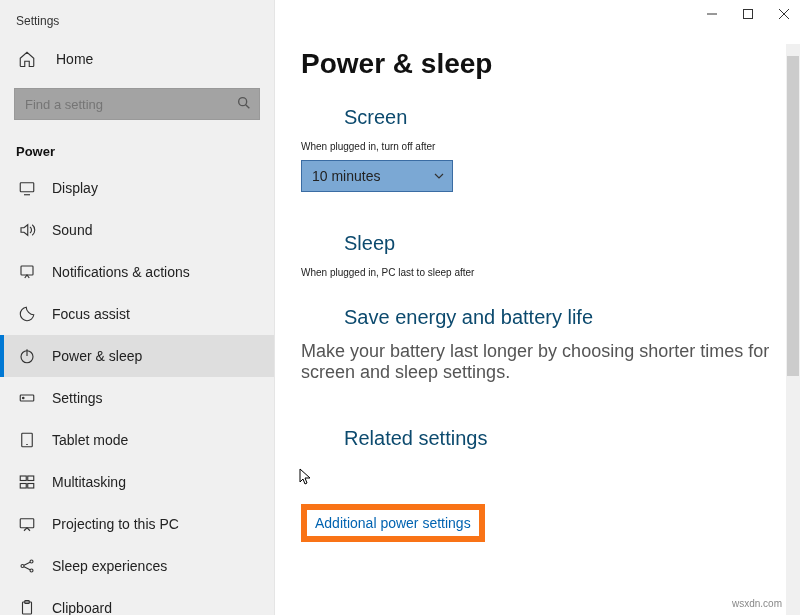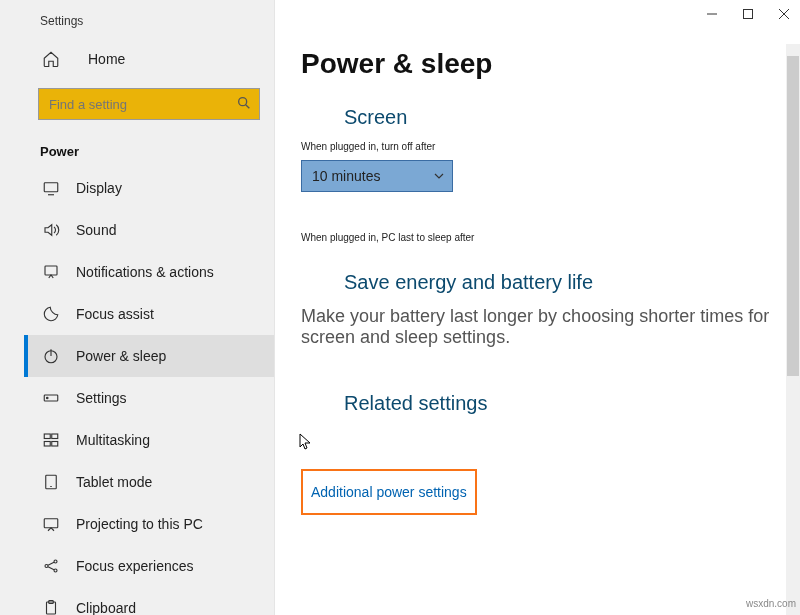--- a/index.html
+++ b/index.html
@@ -1,44 +1,44 @@
 <!DOCTYPE html>
 <html><head>
   <meta charset="utf-8">
   <style>
     * { margin: 0; padding: 0; box-sizing: border-box; font-family: "Segoe UI", Arial, sans-serif; }
     body { width: 800px; height: 615px; background: #fff; display: flex; overflow: hidden; position: relative; }
-    .sidebar { width: 275px; height: 100%; background: #f0f0f0; display: flex; flex-direction: column; padding-top: 10px; border-right: 1px solid #e5e5e5; padding-left: 24px; }
+    .sidebar { width: 275px; height: 100%; background: #f0f0f0; display: flex; flex-direction: column; padding-top: 10px; border-right: 1px solid #e5e5e5; }
     .app-title { font-size: 12px; color: #333; padding: 4px 16px 12px; }
-    .home-row { display: flex; align-items: center; gap: 28px; padding: 10px 18px; font-size: 14px; color: #222; cursor: pointer; }
+    .home-row { display: flex; align-items: center; gap: 20px; padding: 10px 18px; font-size: 14px; color: #222; cursor: pointer; }
     .search-wrap { margin: 10px 14px 14px; position: relative; }
-    .search-input { width: 100%; height: 32px; border: 1px solid #999; background: #eab308; padding: 0 30px 0 10px; font-size: 13px; outline: none; color: #222; }
+    .search-input { width: 100%; height: 32px; border: 1px solid #999; background: #a3a3a3; padding: 0 30px 0 10px; font-size: 13px; outline: none; color: #222; }
     .search-icon { position: absolute; right: 8px; top: 7px; width: 16px; height: 16px; color: #555; }
     .section-label { font-size: 13px; font-weight: 600; padding: 10px 16px 8px; color: #111; }
     .nav { display: flex; flex-direction: column; overflow-y: auto; }
     .nav-item { display: flex; align-items: center; gap: 16px; padding: 12px 18px; font-size: 14px; color: #222; cursor: pointer; position: relative; }
     .nav-item.active { background: #dedede; }
     .nav-item.active::before { content: ""; position: absolute; left: 0; top: 0; bottom: 0; width: 4px; background: #0078d4; }
     .nav-item .icon { width: 18px; height: 18px; flex-shrink: 0; display: flex; align-items: center; justify-content: center; }
     .main { flex: 1; background: #fff; padding: 48px 0 0 26px; overflow-y: auto; position: relative; }
     .window-controls { position: absolute; top: 8px; right: 10px; display: flex; gap: 24px; align-items: center; }
     .wc { width: 12px; height: 12px; display: flex; align-items: center; justify-content: center; cursor: pointer; }
     .page-title { font-size: 28px; font-weight: 600; color: #111; margin-bottom: 26px; }
     .subheading { font-size: 20px; font-weight: 400; color: #0c4a6e; margin-bottom: 12px; margin-left: 43px; }
     .desc { font-size: 10px; color: #222; margin-bottom: 8px; }
     .desc-dim { font-size: 18px; color: #555; margin-bottom: 20px; }
     .dropdown { display: flex; align-items: center; justify-content: space-between; width: 152px; height: 32px; border: 1px solid #999; padding: 0 8px 0 10px; font-size: 14px; color: #222; cursor: pointer; margin-bottom: 40px; }
     .dropdown.sel { background: #7ba8d4; border-color: #3a6ca3; gap: 8px; }
     .chev { width: 10px; height: 10px; }
     .link { font-size: 14px; color: #0063b1; cursor: pointer; display: inline-block; }
-    .highlight-box { border: 2px solid #f97316; padding: 12px 8px; display: inline-block; margin-top: 6px; }
+    .highlight-box { border: 6px solid #f97316; padding: 4px 8px; display: inline-block; margin-top: 6px; }
     .cursor { position: absolute; background:none }
     .scrollbar { position: absolute; right: 0; top: 44px; bottom: 0; width: 14px; background: #f0f0f0; }
     .scrollbar-thumb { position: absolute; left: 1px; right: 1px; top: 12px; height: 320px; background: #ccc; }
-    .watermark { position: absolute; right: 4px; bottom: 6px; font-size: 10px; color: #888; }
+    .watermark { position: absolute; right: 18px; bottom: 6px; font-size: 10px; color: #888; }
     svg { display: block; }
   </style>
 </head>
 <body>
 
 <div class="sidebar">
   <div class="app-title">Settings</div>
 
   <div class="home-row">
     <span class="icon">
@@ -112,57 +112,57 @@
           <svg width="18" height="18" viewBox="0 0 24 24" fill="none" stroke="#333" stroke-width="1.5">
             <rect x="3" y="8" width="18" height="8" rx="1"></rect>
             <circle cx="7" cy="12" r="1" fill="#333"></circle>
           </svg>
         </span>
       <span>Settings</span>
     </div>
     <div class="nav-item">
       <span class="icon">
           <svg width="18" height="18" viewBox="0 0 24 24" fill="none" stroke="#333" stroke-width="1.5">
+            <rect x="5" y="3" width="14" height="18" rx="1"></rect>
+            <line x1="11" y1="18" x2="13" y2="18"></line>
+          </svg>
+        </span>
+      <span>Tablet mode</span>
+    </div>
+    <div class="nav-item">
+      <span class="icon">
+          <svg width="18" height="18" viewBox="0 0 24 24" fill="none" stroke="#333" stroke-width="1.5">
             <rect x="3" y="4" width="8" height="6"></rect>
             <rect x="13" y="4" width="8" height="6"></rect>
             <rect x="3" y="14" width="8" height="6"></rect>
             <rect x="13" y="14" width="8" height="6"></rect>
           </svg>
         </span>
       <span>Multitasking</span>
-    </div>
-    <div class="nav-item">
-      <span class="icon">
-          <svg width="18" height="18" viewBox="0 0 24 24" fill="none" stroke="#333" stroke-width="1.5">
-            <rect x="5" y="3" width="14" height="18" rx="1"></rect>
-            <line x1="11" y1="18" x2="13" y2="18"></line>
-          </svg>
-        </span>
-      <span>Tablet mode</span>
     </div>
     <div class="nav-item">
       <span class="icon">
           <svg width="18" height="18" viewBox="0 0 24 24" fill="none" stroke="#333" stroke-width="1.5">
             <rect x="3" y="5" width="18" height="12" rx="1"></rect>
             <path d="M8 21l4-4 4 4"></path>
           </svg>
         </span>
       <span>Projecting to this PC</span>
     </div>
     <div class="nav-item">
       <span class="icon">
           <svg width="18" height="18" viewBox="0 0 24 24" fill="none" stroke="#333" stroke-width="1.5">
             <circle cx="6" cy="12" r="2"></circle>
             <circle cx="18" cy="6" r="2"></circle>
             <circle cx="18" cy="18" r="2"></circle>
             <line x1="8" y1="11" x2="16" y2="7"></line>
             <line x1="8" y1="13" x2="16" y2="17"></line>
           </svg>
         </span>
-      <span>Focus experiences</span>
+      <span>Sleep experiences</span>
     </div>
     <div class="nav-item">
       <span class="icon">
           <svg width="18" height="18" viewBox="0 0 24 24" fill="none" stroke="#333" stroke-width="1.5">
             <rect x="6" y="4" width="12" height="16" rx="1"></rect>
             <rect x="9" y="2" width="6" height="4" rx="1"></rect>
           </svg>
         </span>
       <span>Clipboard</span>
     </div>
@@ -195,20 +195,21 @@
   <div class="desc">When plugged in, turn off after</div>
   <div class="dropdown sel">
     <span>10 minutes</span>
     <span class="chev">
         <svg width="10" height="10" viewBox="0 0 10 10">
           <path d="M1 3l4 4 4-4" fill="none" stroke="#333" stroke-width="1.2"></path>
         </svg>
       </span>
   </div>
 
+  <h2 class="subheading">Sleep</h2>
   <div class="desc">When plugged in, PC last to sleep after</div>
 
   <div style="height:20px"></div>
   <h2 class="subheading">Save energy and battery life</h2>
   <div class="desc-dim">Make your battery last longer by choosing shorter times for screen and sleep settings.</div>
 
   <div style="height:24px"></div>
   <h2 class="subheading" style="display:inline-block;position:relative">Related settings</h2>
   <svg class="cursor" width="14" height="18" style="position:relative;left:-2px;top:6px">
       <path d="M1 1l0 13 3-3 2 5 2-1-2-5 5 0z" fill="#fff" stroke="#000" stroke-width="1"></path>

